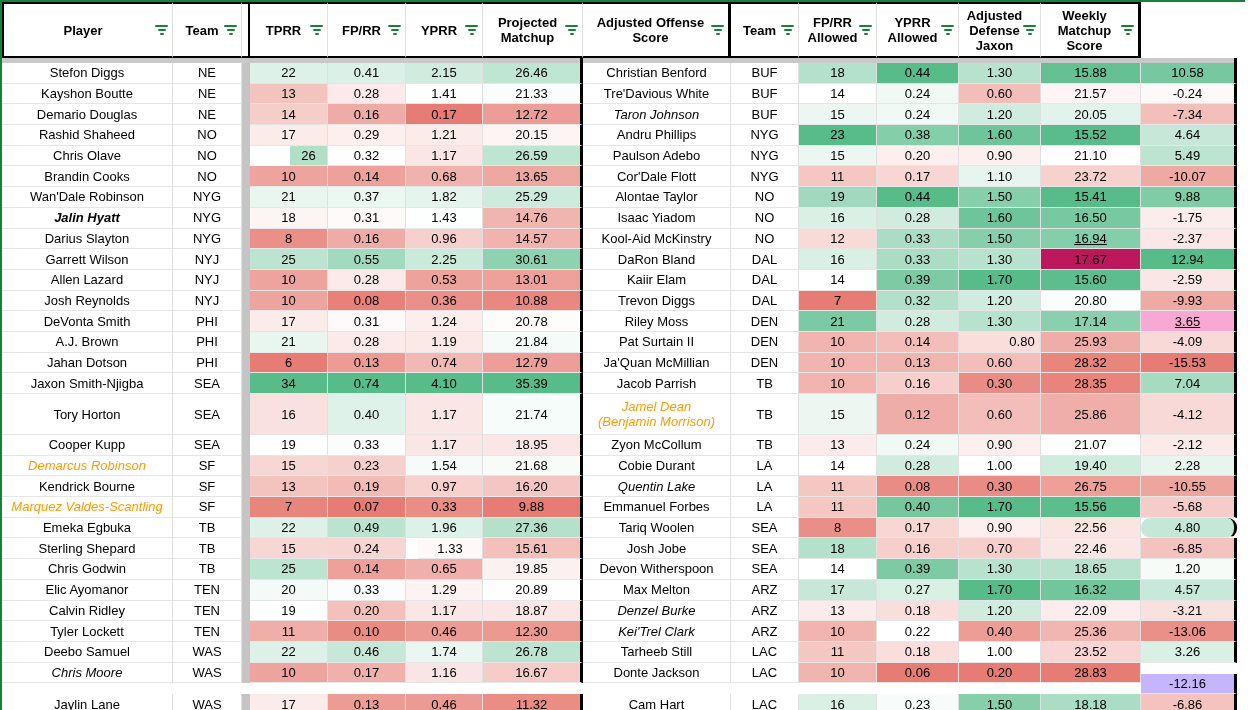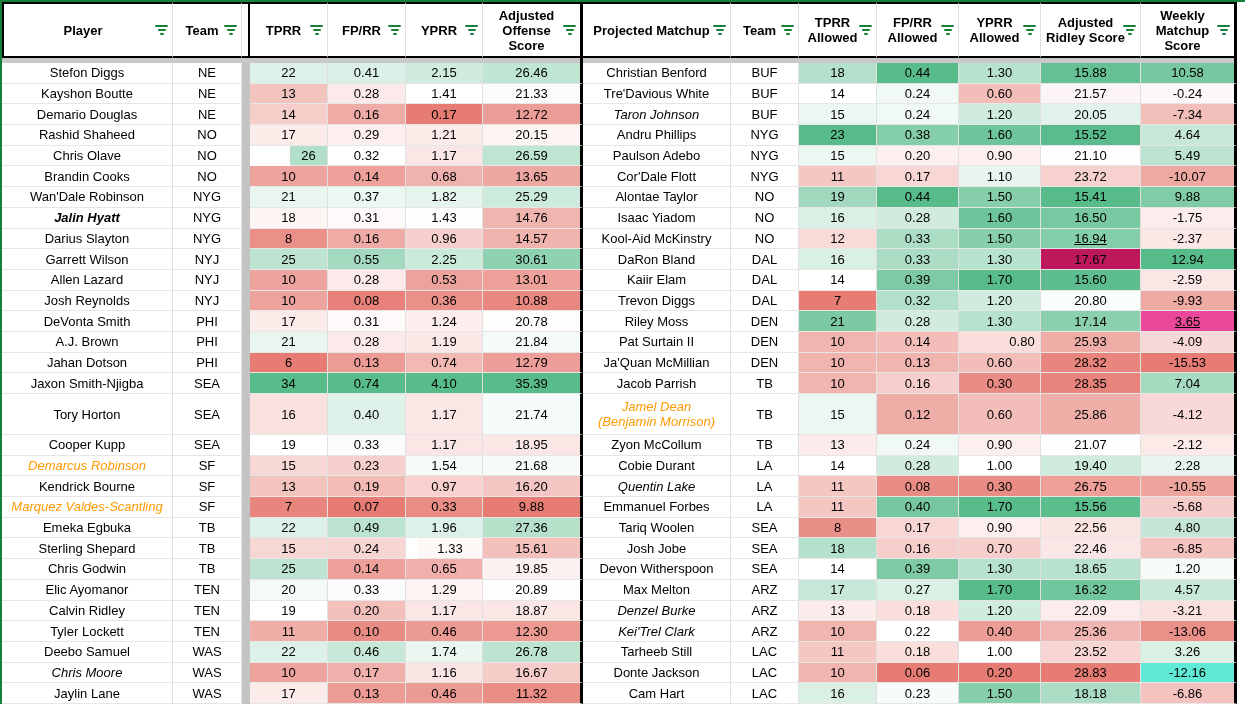--- a/index.html
+++ b/index.html
@@ -57,27 +57,26 @@
 
 <div class="sheet">
   <div id="grid">
       <div class="row header">
         <div class="cell c0"><span class="hlabel">Player</span><span class="ficon"><i></i><i></i><i></i></span></div>
         <div class="cell c1"><span class="hlabel">Team</span><span class="ficon"><i></i><i></i><i></i></span></div>
         <div class="cell c2"></div>
         <div class="cell c3"><span class="hlabel">TPRR</span><span class="ficon"><i></i><i></i><i></i></span></div>
         <div class="cell c4"><span class="hlabel">FP/RR</span><span class="ficon"><i></i><i></i><i></i></span></div>
         <div class="cell c5"><span class="hlabel">YPRR</span><span class="ficon"><i></i><i></i><i></i></span></div>
+        <div class="cell c7"><span class="hlabel">Projected Matchup</span><span class="ficon"><i></i><i></i><i></i></span></div>
         <div class="cell c6"><span class="hlabel">Adjusted Offense Score</span><span class="ficon"><i></i><i></i><i></i></span></div>
-        <div class="cell c7"><span class="hlabel">Projected Matchup</span><span class="ficon"><i></i><i></i><i></i></span></div>
         <div class="cell c8"><span class="hlabel">Team</span><span class="ficon"><i></i><i></i><i></i></span></div>
-        <div class="cell c9"><span class="hlabel">TPRR Allowed</span><span class="ficon"><i></i><i></i><i></i></span></div>
         <div class="cell c10"><span class="hlabel">FP/RR Allowed</span><span class="ficon"><i></i><i></i><i></i></span></div>
         <div class="cell c11"><span class="hlabel">YPRR Allowed</span><span class="ficon"><i></i><i></i><i></i></span></div>
-        <div class="cell c12"><span class="hlabel">Adjusted Ridley Score</span><span class="ficon"><i></i><i></i><i></i></span></div>
+        <div class="cell c12"><span class="hlabel">Adjusted Defense Jaxon</span><span class="ficon"><i></i><i></i><i></i></span></div>
         <div class="cell c13"><span class="hlabel">Weekly Matchup Score</span><span class="ficon"><i></i><i></i><i></i></span></div>
       </div>
       <div class="row band">
         <div class="cell c0"></div>
         <div class="cell c1"></div>
         <div class="cell c2"></div>
         <div class="cell c3"></div>
         <div class="cell c4"></div>
         <div class="cell c5"></div>
         <div class="cell c6"></div>
@@ -288,21 +287,21 @@
         <div class="cell c3" style="background: rgb(251, 235, 233);">17</div>
         <div class="cell c4" style="background: rgb(254, 250, 249);">0.31</div>
         <div class="cell c5" style="background: rgb(252, 238, 237);">1.24</div>
         <div class="cell c6" style="background: rgb(255, 252, 252);">20.78</div>
         <div class="cell c7">Riley Moss</div>
         <div class="cell c8">DEN</div>
         <div class="cell c9" style="background: rgb(124, 202, 164);">21</div>
         <div class="cell c10" style="background: rgb(209, 236, 223);">0.28</div>
         <div class="cell c11" style="background: rgb(183, 226, 205);">1.30</div>
         <div class="cell c12" style="background: rgb(139, 208, 174);">17.14</div>
-        <div class="cell c13" style="background: #ec4899; text-decoration: underline;">3.65</div>
+        <div class="cell c13" style="background: #f9a8d4; text-decoration: underline;">3.65</div>
       </div>
       <div class="row data">
         <div class="cell c0">A.J. Brown</div>
         <div class="cell c1">PHI</div>
         <div class="cell c2 spacer"></div>
         <div class="cell c3" style="background: rgb(233, 246, 239);">21</div>
         <div class="cell c4" style="background: rgb(251, 234, 233);">0.28</div>
         <div class="cell c5" style="background: rgb(251, 233, 231);">1.19</div>
         <div class="cell c6" style="background: rgb(245, 251, 248);">21.84</div>
         <div class="cell c7">Pat Surtain II</div>
@@ -433,21 +432,21 @@
         <div class="cell c3" style="background: rgb(221, 241, 232);">22</div>
         <div class="cell c4" style="background: rgb(187, 227, 208);">0.49</div>
         <div class="cell c5" style="background: rgb(220, 241, 231);">1.96</div>
         <div class="cell c6" style="background: rgb(181, 225, 203);">27.36</div>
         <div class="cell c7">Tariq Woolen</div>
         <div class="cell c8">SEA</div>
         <div class="cell c9" style="background: rgb(234, 143, 135);">8</div>
         <div class="cell c10" style="background: rgb(247, 214, 211);">0.17</div>
         <div class="cell c11" style="background: rgb(252, 239, 238);">0.90</div>
         <div class="cell c12" style="background: rgb(250, 229, 227);">22.56</div>
-        <div class="cell c13" style="background: rgb(197, 231, 215);">4.80</div>
+        <div class="cell c13" style="background: rgb(197, 231, 215); border-radius: 9px;">4.80</div>
       </div>
       <div class="row data">
         <div class="cell c0">Sterling Shepard</div>
         <div class="cell c1">TB</div>
         <div class="cell c2 spacer"></div>
         <div class="cell c3" style="background: rgb(247, 215, 212);">15</div>
         <div class="cell c4" style="background: rgb(247, 213, 210);">0.24</div>
         <div class="cell c5" style="background: rgb(254, 248, 247); margin-left: 12px;">1.33</div>
         <div class="cell c6" style="background: rgb(243, 192, 187);">15.61</div>
         <div class="cell c7">Josh Jobe</div>
@@ -545,21 +544,21 @@
         <div class="cell c3" style="background: rgb(238, 164, 158);">10</div>
         <div class="cell c4" style="background: rgb(240, 176, 171);">0.17</div>
         <div class="cell c5" style="background: rgb(250, 229, 228);">1.16</div>
         <div class="cell c6" style="background: rgb(245, 204, 200);">16.67</div>
         <div class="cell c7">Donte Jackson</div>
         <div class="cell c8">LAC</div>
         <div class="cell c9" style="background: rgb(241, 180, 175);">10</div>
         <div class="cell c10" style="background: rgb(230, 124, 115);">0.06</div>
         <div class="cell c11" style="background: rgb(230, 124, 115);">0.20</div>
         <div class="cell c12" style="background: rgb(230, 124, 115);">28.83</div>
-        <div class="cell c13" style="background: #5eead4;">-12.16</div>
+        <div class="cell c13" style="background: #c4b5fd; margin-top: 11px;">-12.16</div>
       </div>
       <div class="row data">
         <div class="cell c0">Jaylin Lane</div>
         <div class="cell c1">WAS</div>
         <div class="cell c2 spacer"></div>
         <div class="cell c3" style="background: rgb(251, 235, 233);">17</div>
         <div class="cell c4" style="background: rgb(236, 155, 149);">0.13</div>
         <div class="cell c5" style="background: rgb(236, 155, 148);">0.46</div>
         <div class="cell c6" style="background: rgb(233, 141, 133);">11.32</div>
         <div class="cell c7">Cam Hart</div>

